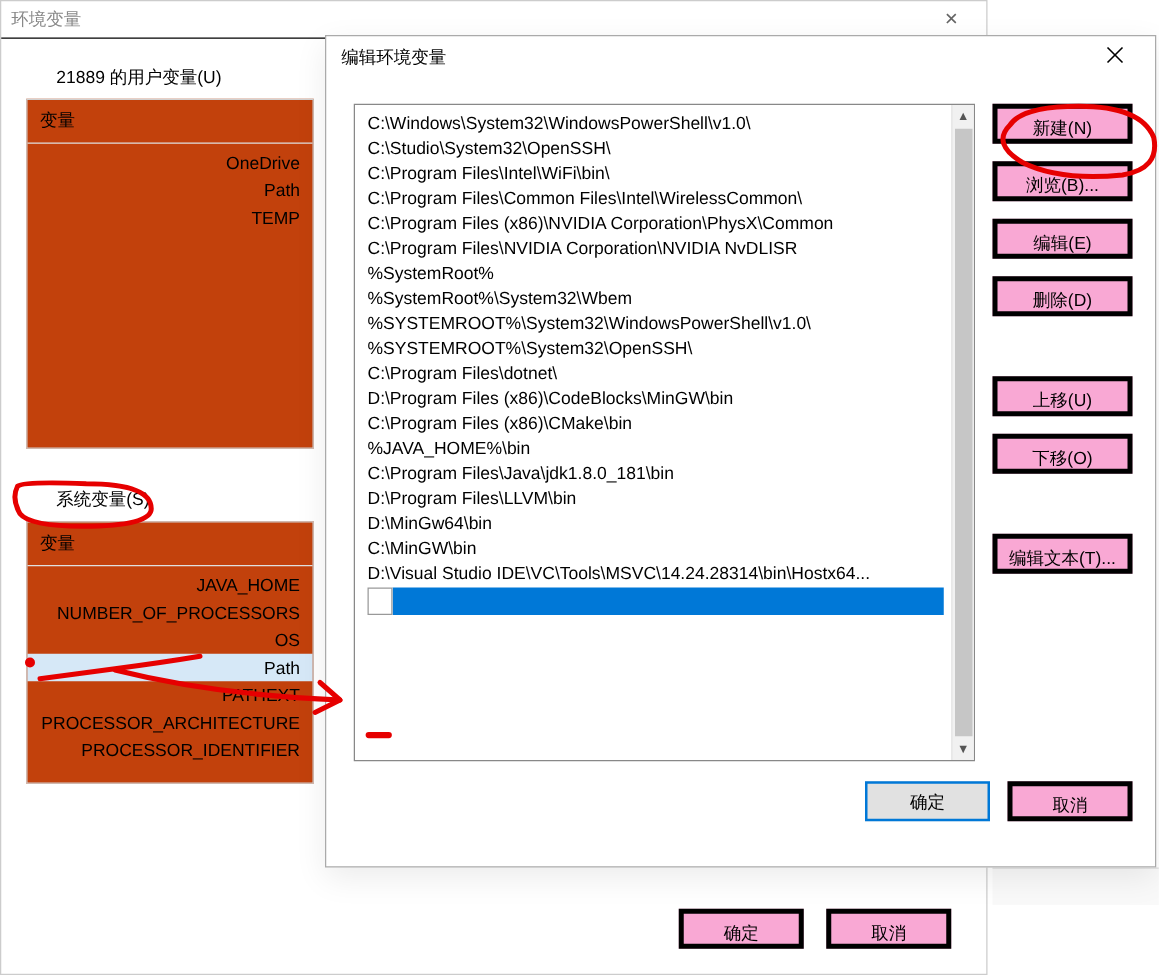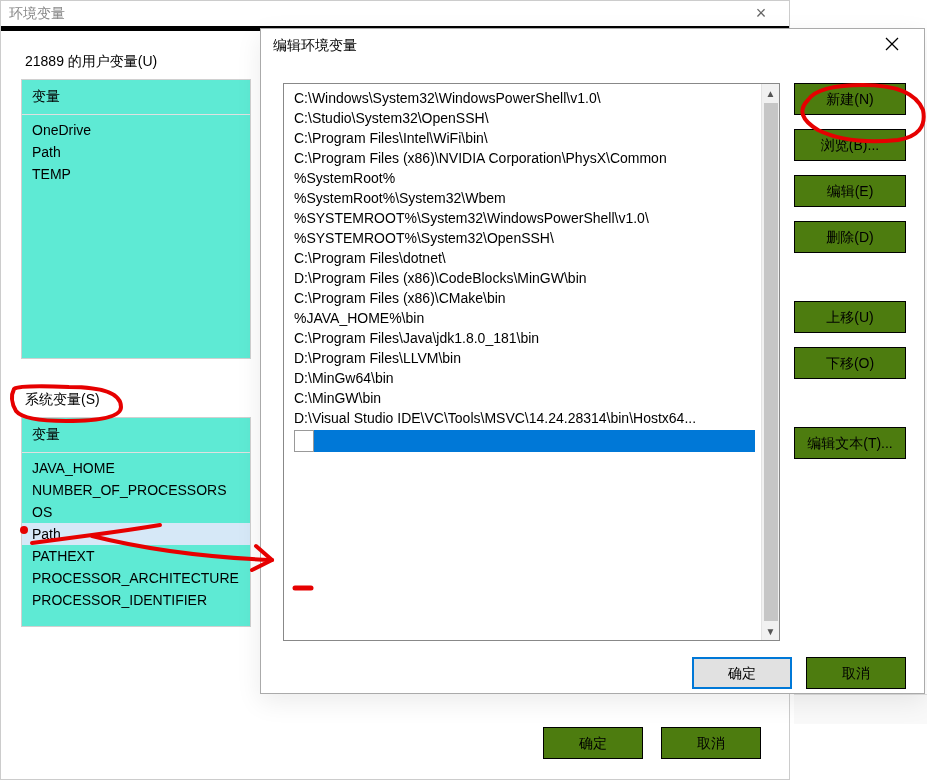--- a/index.html
+++ b/index.html
@@ -24,50 +24,51 @@
       border: 1px solid #ccc;
       background: #fff;
     }
     .back-titlebar {
       height: 30px;
       display: flex;
       align-items: center;
       padding: 0 8px;
       color: #888;
       font-size: 14px;
-      border-bottom: 5px solid #000000;
+      border-bottom: 1px solid #000000;
     }
     .back-close {
       margin-left: auto;
       font-size: 18px;
       color: #666;
       width: 40px;
       text-align: center;
     }
     .back-body { padding: 20px 20px 10px 20px; }
     .section-label {
       display: inline-block;
       margin-bottom: 6px;
       padding: 2px 4px;
       color: #000;
+      margin-left: 20px;
     }
     .groupbox {
       border: 1px solid #d0d0d0;
-      background: #5eead4;
+      background: #c2410c;
       width: 230px;
       position: relative;
     }
     .groupbox.user { height: 280px; margin-bottom: 30px; }
     .groupbox.sys { height: 210px; }
     .var-header {
       padding: 8px 10px;
       border-bottom: 1px solid #e0e0e0;
       color: #000;
     }
-    .var-list { padding: 4px 0; }
+    .var-list { padding: 4px 0; text-align: right; }
     .var-row {
       padding: 3px 10px;
       white-space: nowrap;
       overflow: hidden;
       text-overflow: ellipsis;
       cursor: default;
     }
     .var-row.selected { background: #d6e8f7; }
 
     
@@ -102,21 +103,21 @@
     }
     .front-close {
       margin-left: auto;
       width: 40px;
       text-align: center;
       font-size: 16px;
       color: #000;
     }
     .front-body {
       display: flex;
-      padding: 20px 18px 4px 22px;
+      padding: 20px 18px 36px 22px;
       gap: 16px;
       height: calc(100% - 34px);
       flex-direction: column;
     }
     .front-main {
       display: flex;
       gap: 14px;
       flex: 1;
       min-height: 0;
     }
@@ -181,22 +182,22 @@
     }
 
     .btn-col {
       width: 112px;
       display: flex;
       flex-direction: column;
       gap: 14px;
     }
     .btn {
       height: 32px;
-      border: 1px solid #000000;
-      background: #4d7c0f;
+      border: 4px solid #000000;
+      background: #f9a8d4;
       font-size: 14px;
       text-align: center;
       line-height: 30px;
       cursor: default;
       white-space: nowrap;
       overflow: hidden;
     }
     .btn.primary {
       border: 2px solid #0078d7;
       background: #e1e1e1;
@@ -289,21 +290,23 @@
       </svg>
     </span>
   </div>
   <div class="front-body">
     <div class="front-main">
       <div class="path-list-wrap">
         <div class="path-list" id="path-list">
             <div class="path-row">C:\Windows\System32\WindowsPowerShell\v1.0\</div>
             <div class="path-row">C:\Studio\System32\OpenSSH\</div>
             <div class="path-row">C:\Program Files\Intel\WiFi\bin\</div>
+            <div class="path-row">C:\Program Files\Common Files\Intel\WirelessCommon\</div>
             <div class="path-row">C:\Program Files (x86)\NVIDIA Corporation\PhysX\Common</div>
+            <div class="path-row">C:\Program Files\NVIDIA Corporation\NVIDIA NvDLISR</div>
             <div class="path-row">%SystemRoot%</div>
             <div class="path-row">%SystemRoot%\System32\Wbem</div>
             <div class="path-row">%SYSTEMROOT%\System32\WindowsPowerShell\v1.0\</div>
             <div class="path-row">%SYSTEMROOT%\System32\OpenSSH\</div>
             <div class="path-row">C:\Program Files\dotnet\</div>
             <div class="path-row">D:\Program Files (x86)\CodeBlocks\MinGW\bin</div>
             <div class="path-row">C:\Program Files (x86)\CMake\bin</div>
             <div class="path-row">%JAVA_HOME%\bin</div>
             <div class="path-row">C:\Program Files\Java\jdk1.8.0_181\bin</div>
             <div class="path-row">D:\Program Files\LLVM\bin</div>

